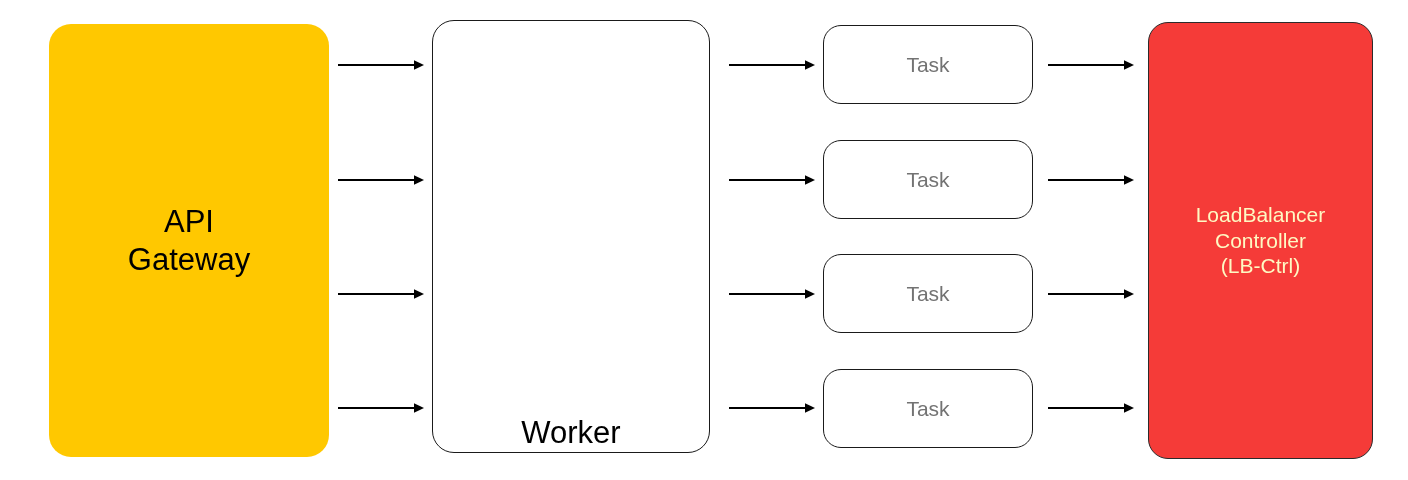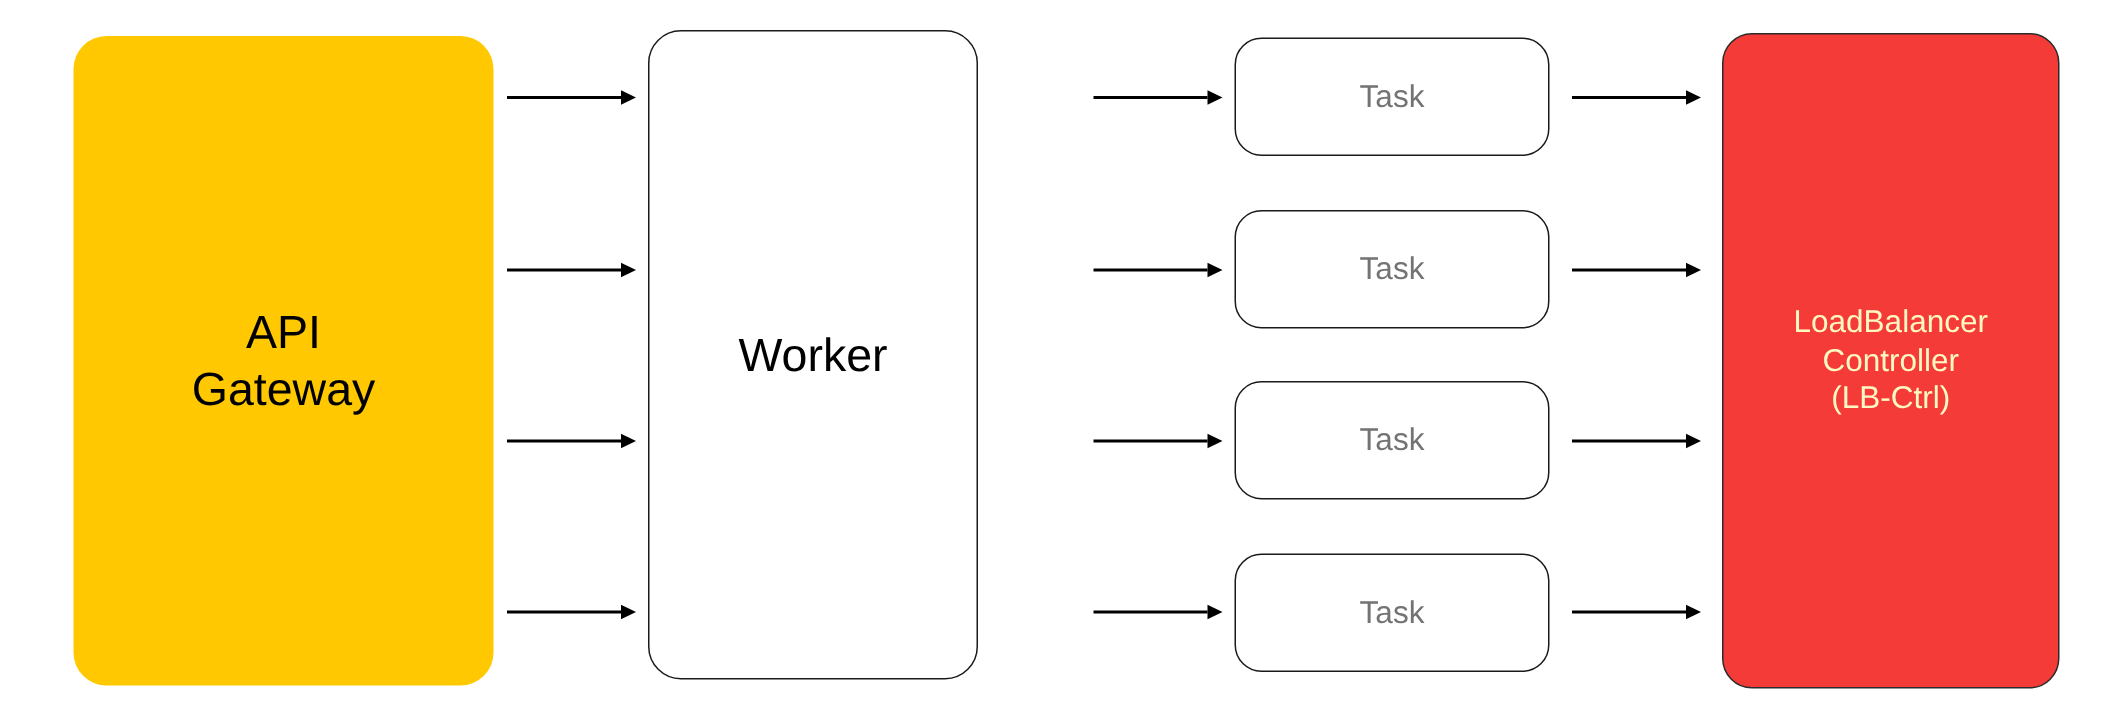--- a/index.html
+++ b/index.html
@@ -41,27 +41,28 @@
     border-radius: 22px;
     color: #000000;
     font-size: 31px;
     margin-left: 12px;
   }
 
   
   #node-worker {
     left: 432px;
     top: 20px;
-    width: 220px;
+    width: 278px;
     height: 433px;
     background: #ffffff;
     border: 1.6px solid #1a1a1a;
     border-radius: 22px;
     color: #000000;
     font-size: 31px;
+    align-items: flex-end;
   }
 
   
   .task-node {
     left: 823px;
     width: 210px;
     height: 79px;
     background: #ffffff;
     border: 1.6px solid #1a1a1a;
     border-radius: 18px;

